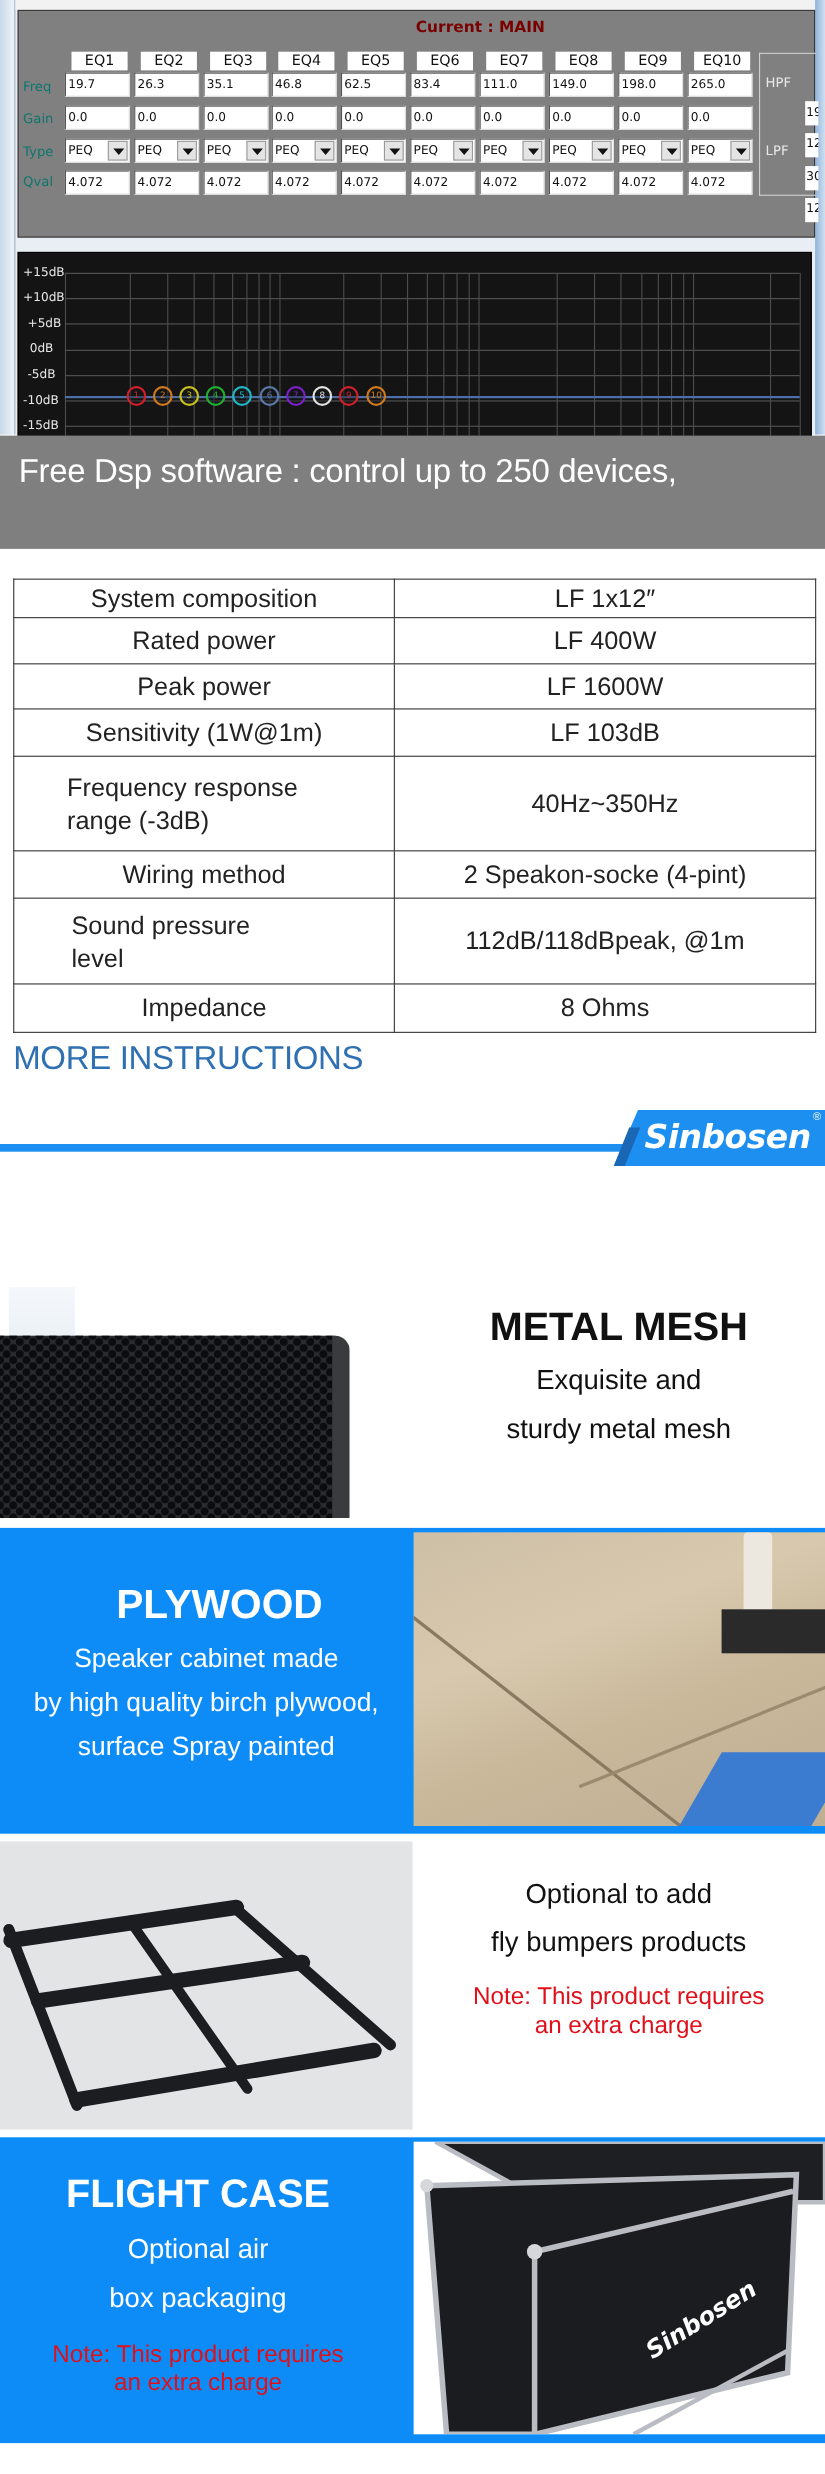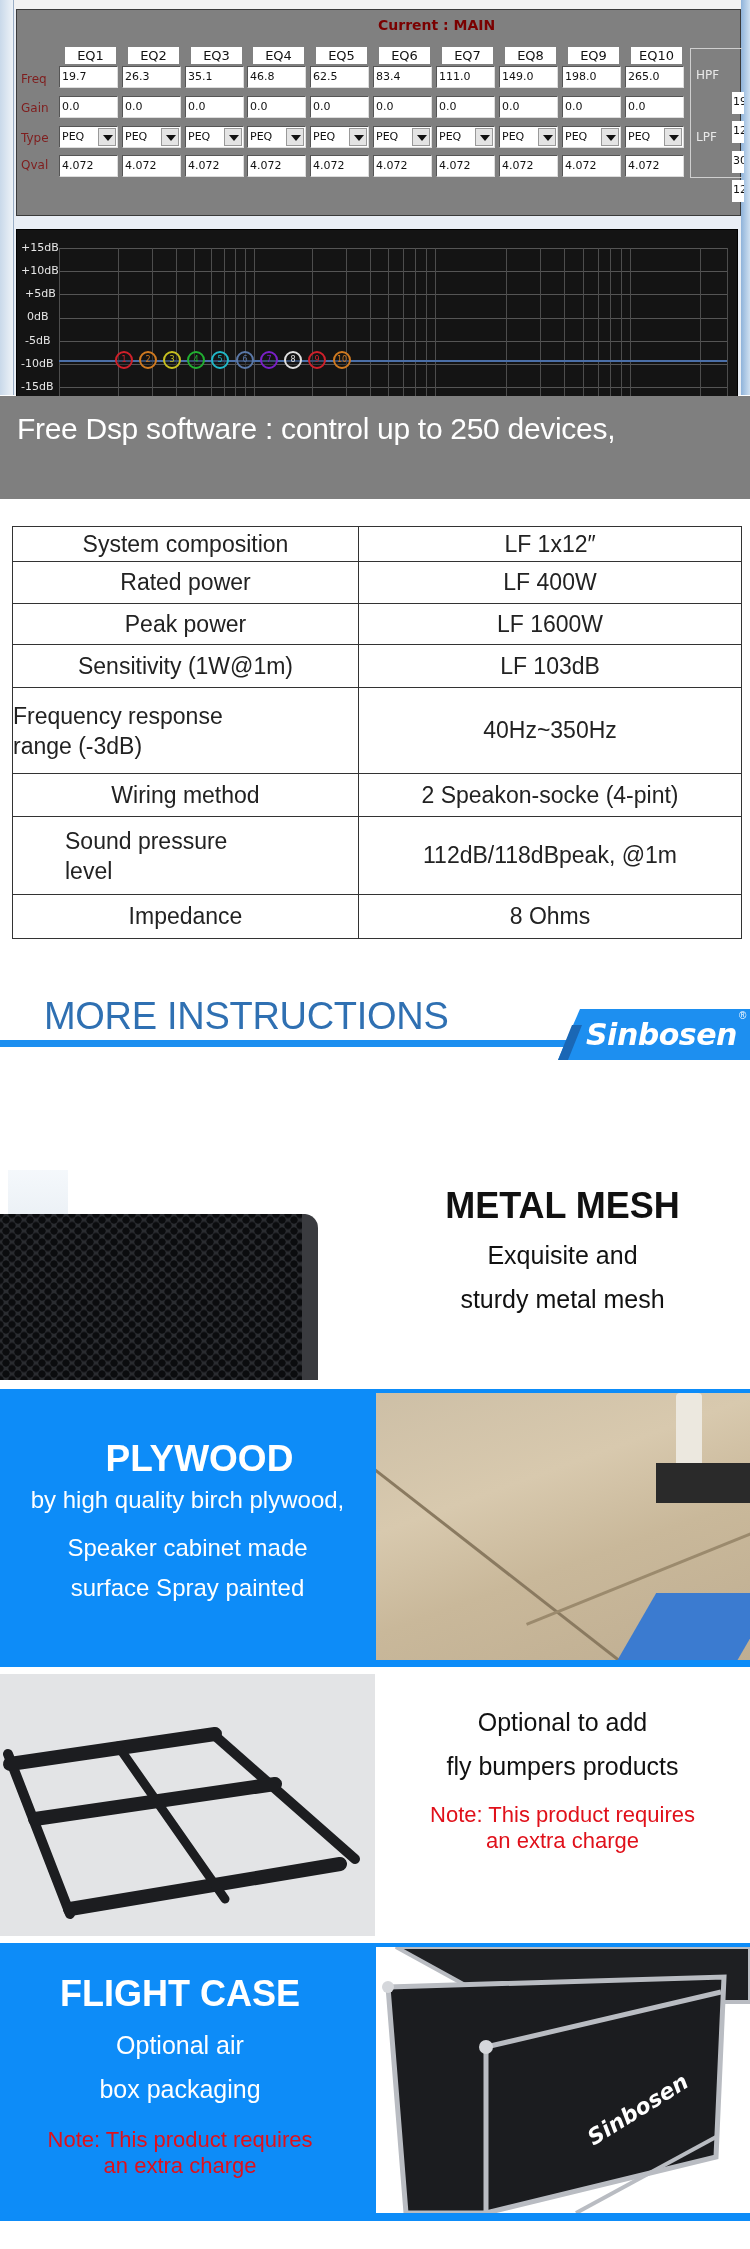--- a/index.html
+++ b/index.html
@@ -7,21 +7,21 @@
   .abs { position: absolute; }
 
   
   #dsp { left: 0; top: 0; width: 750px; height: 395px; background: #e9eef5; }
   #dsp .frame-left { left: 0; top: 0; width: 14px; height: 395px; background: linear-gradient(90deg,#c9d9ea,#eef3f8); border-right: 1px solid #9aaec6; }
   #dsp .frame-right { left: 741px; top: 0; width: 9px; height: 395px; background: linear-gradient(90deg,#8fb3da,#cfe0f1); }
   #dsp .frame-top { left: 14px; top: 0; width: 727px; height: 9px; background: #f2f2f2; }
   #eq-panel { left: 16px; top: 9px; width: 725px; height: 207px; background: #808080; border: 1px solid #3a3a3a; }
   #current-label { left: 378px; top: 17px; color: #7a0000; font-weight: bold; font-size: 14px; font-family: "DejaVu Sans", sans-serif; }
   .eq-head { position: absolute; top: 47px; width: 51px; height: 17px; background: #fff; color: #111; font-size: 13px; text-align: center; line-height: 18px; font-family: "DejaVu Sans", sans-serif; }
-  .row-label { position: absolute; left: 21px; color: #7f1d1d; font-size: 12px; font-family: "DejaVu Sans", sans-serif; }
+  .row-label { position: absolute; left: 21px; color: #0f766e; font-size: 12px; font-family: "DejaVu Sans", sans-serif; }
   .eq-field { position: absolute; width: 59px; height: 22px; background: #fff; border: 1px solid #555; border-right-color:#ddd; border-bottom-color:#ddd; font-size: 11px; color:#111; padding-left: 2px; line-height: 20px; font-family: "DejaVu Sans", sans-serif; }
   .eq-select .txt { position:absolute; left:2px; top:0; }
   .eq-select .arrow { position:absolute; right:1px; top:1px; width:18px; height:18px; background:#e4e4e4; border:1px solid #999; }
   .eq-select .arrow:after { content:""; position:absolute; left:4px; top:6px; border-left:5px solid transparent; border-right:5px solid transparent; border-top:6px solid #111; }
   #filter-box { left: 690px; top: 48px; width: 52px; height: 130px; border: 1px solid #cfcfcf; border-right: none; }
   .filt-label { position:absolute; color:#e8e8e8; font-size:12px; font-family: "DejaVu Sans", sans-serif; }
   .filt-field { position:absolute; left: 732px; width: 12px; height: 22px; background:#fff; font-size: 11px; line-height: 20px; overflow: hidden; padding-left:1px; color:#111; font-family: "DejaVu Sans", sans-serif; margin-top: 32px;}
 
   #chart { left: 16px; top: 229px; width: 722px; height: 203px; background: #141414; border:1px solid #000; }
   .ylab { position: absolute; left: 4px; color: #e6e6e6; font-size: 11px; font-family: "DejaVu Sans", sans-serif; }
@@ -31,24 +31,24 @@
   .node { position: absolute; top: 121px; width: 18px; height: 18px; border-radius: 50%; border: 2px solid; font-size: 8px; line-height: 14px; text-align: center; font-family: "DejaVu Sans", sans-serif; background: rgba(20,20,20,0.4); }
 
   
   #banner { left: 0; top: 396px; width: 750px; height: 103px; background: #7f7f7f; color: #fff; font-size: 30px; line-height: 32px; padding: 17px 0 0 17px; letter-spacing: -0.3px; }
   #banner div { white-space: nowrap; }
 
   
   #spec-table { left: 12px; top: 526px; width: 730px; border-collapse: collapse; font-size: 23px; color: #222; }
   #spec-table td { border: 1.5px solid #333; text-align: center; vertical-align: middle; }
   #spec-table td.k { width: 346px; }
-  #spec-table td.left { text-align: left; line-height: 30px; }
-
-  
-  #more-title { left: 12px; top: 995px; color: #2f70b2; font-size: 38px; letter-spacing: -0.3px; margin-left: 32px; }
+  #spec-table td.left { text-align: left; padding-left: 48px; line-height: 30px; }
+
+  
+  #more-title { left: 12px; top: 946px; color: #2f70b2; font-size: 30px; letter-spacing: -0.3px; }
   #more-line { left: 0; top: 1040px; width: 570px; height: 7px; background: #1d8ff0; }
   #logo { left: 558px; top: 1008px; width: 192px; height: 52px; }
 
   
   .txt-center { text-align: center; }
   .sec-title { font-weight: bold; font-size: 37px; }
   .sec-body { font-size: 25px; line-height: 44px; }
   .note { color: #e0101a; font-size: 22px; line-height: 26px; }
   .blue { background: #0d8cf8; }
 </style>
@@ -302,22 +302,22 @@
 </div>
 <div class="abs txt-center" style="left:375px;top:1185px;width:375px;color:#111;">
   <div class="sec-title" style="font-size:36px;">METAL MESH</div>
   <div class="sec-body" style="margin-top:6px;font-size:25px;">Exquisite and</div>
   <div class="sec-body" style="font-size:25px;">sturdy metal mesh</div>
 </div>
 
 <div class="abs blue" style="left:0;top:1389px;width:750px;height:278px;"></div>
 <div class="abs txt-center" style="left:0;top:1438px;width:375px;color:#fff;">
   <div class="sec-title" style="font-size:37px;padding-left:24px;">PLYWOOD</div>
+  <div style="font-size:24px;line-height:40px;margin-top:8px;">Speaker cabinet made</div>
   <div style="font-size:24px;line-height:40px;">by high quality birch plywood,</div>
-  <div style="font-size:24px;line-height:40px;margin-top:8px;">Speaker cabinet made</div>
   <div style="font-size:24px;line-height:40px;">surface Spray painted</div>
 </div>
 <div class="abs" style="left:376px;top:1393px;width:374px;height:267px;background:linear-gradient(160deg,#cdbfa6 0%,#d8c9ae 35%,#c9b89a 60%,#bfae92 100%);overflow:hidden;">
   <div class="abs" style="left:-20px;top:60px;width:400px;height:3px;background:#8a7a60;transform:rotate(38deg);transform-origin:0 0;"></div>
   <div class="abs" style="left:150px;top:230px;width:300px;height:3px;background:#9b8a6d;transform:rotate(-22deg);transform-origin:0 0;"></div>
   <div class="abs" style="left:300px;top:0;width:26px;height:80px;background:#ece8df;border-radius:4px;"></div>
   <div class="abs" style="left:280px;top:70px;width:94px;height:40px;background:#2a2a2a;"></div>
   <div class="abs" style="left:260px;top:200px;width:120px;height:70px;background:#3b7bd0;transform:skewX(-30deg);"></div>
 </div>
 

